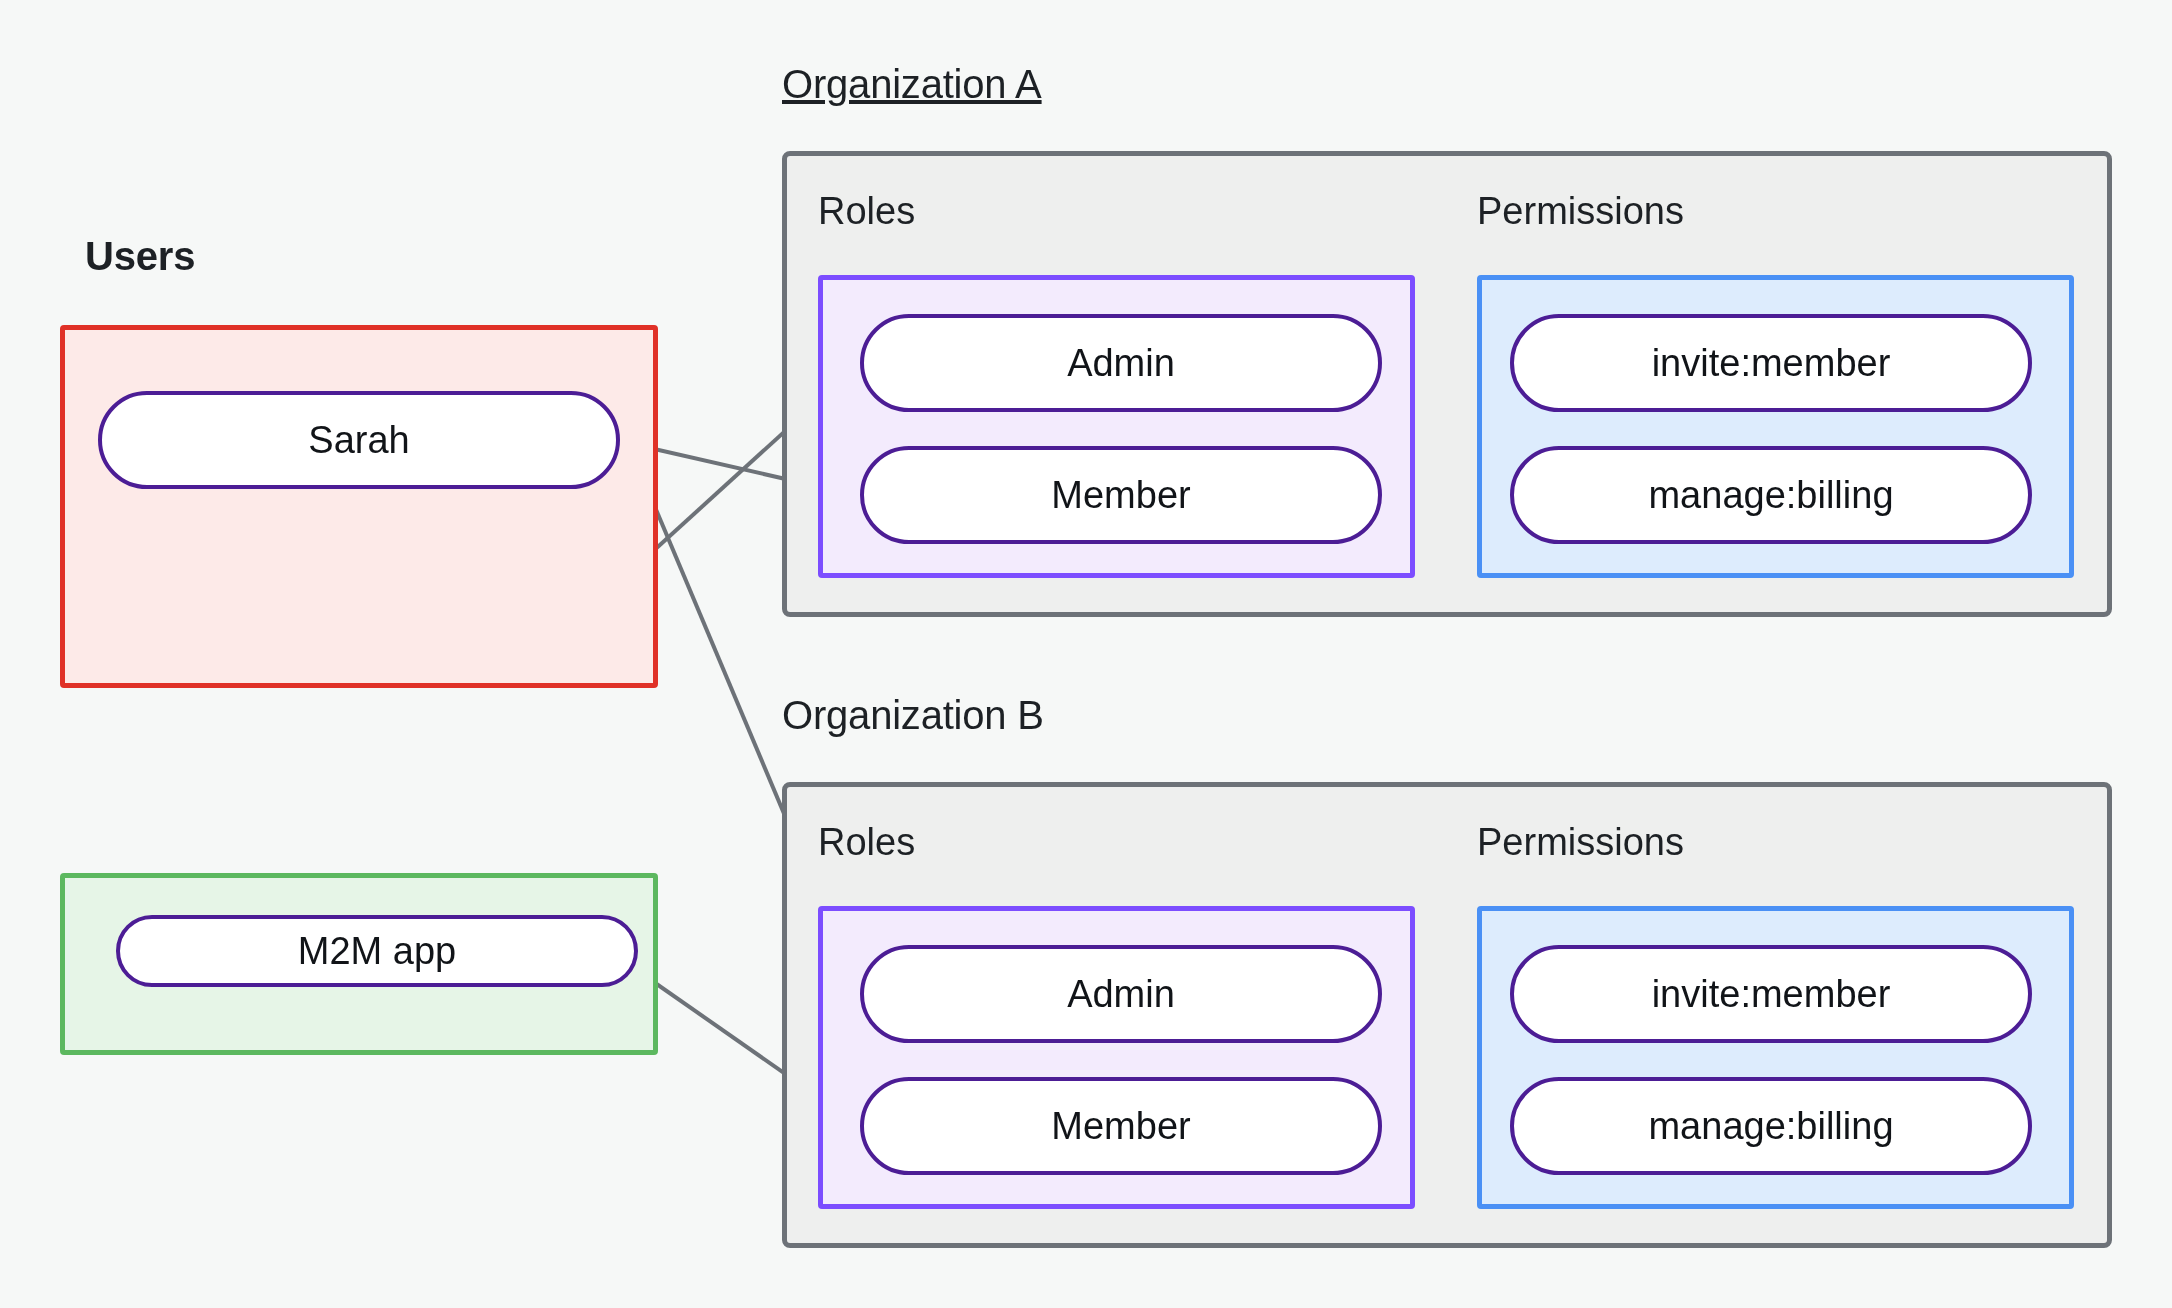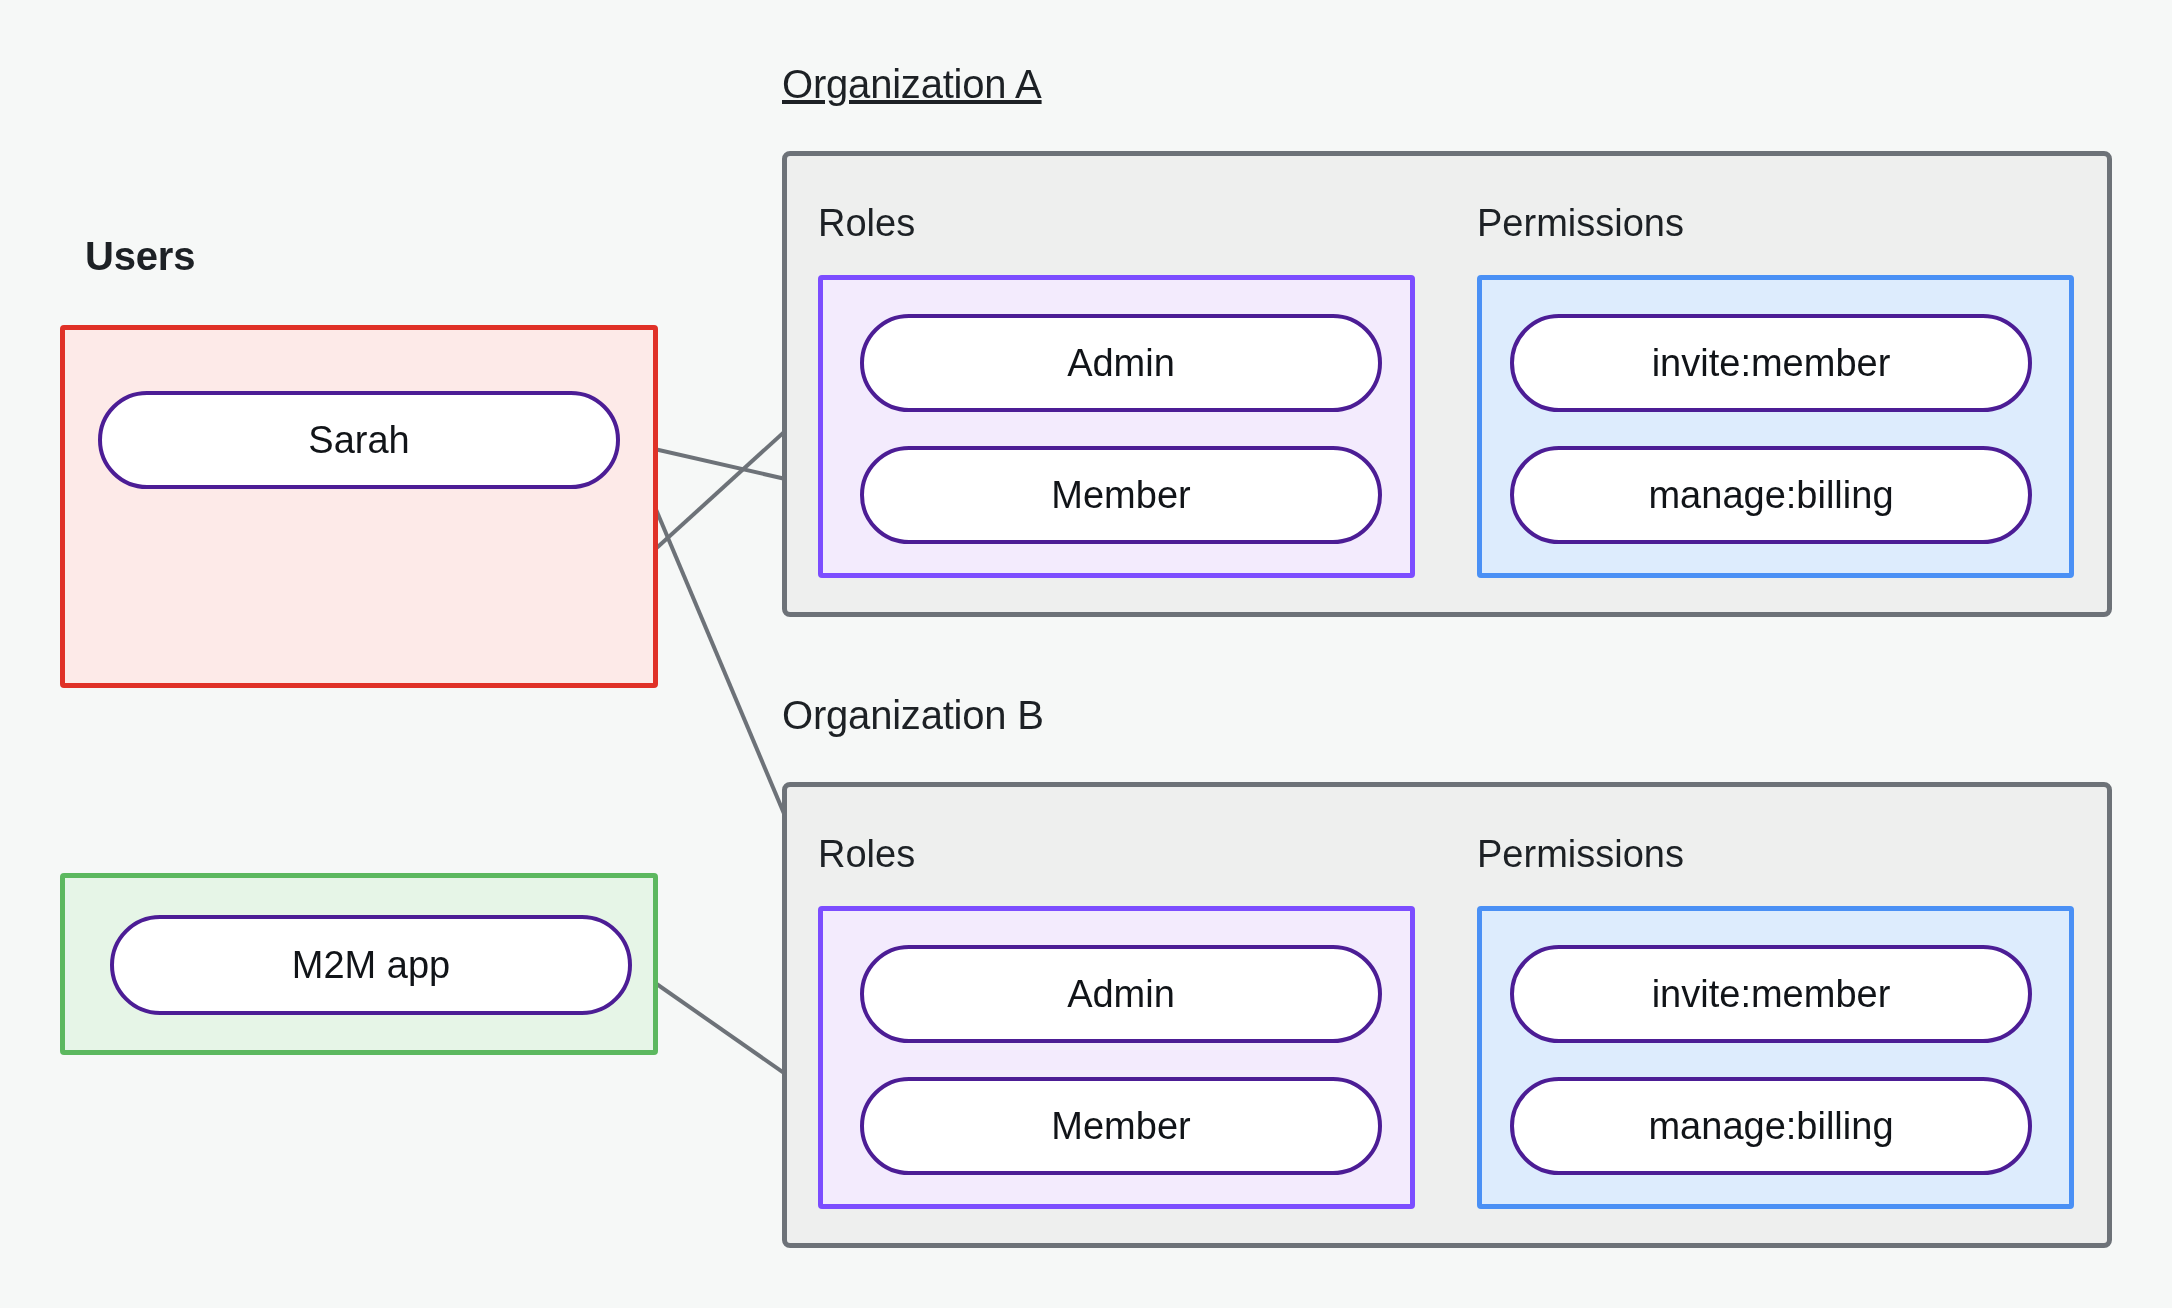--- a/index.html
+++ b/index.html
@@ -49,21 +49,20 @@
     white-space: nowrap;
     z-index: 3;
   }
   .section-label {
     position: absolute;
     font-size: 38px;
     font-weight: 400;
     color: #1d2125;
     white-space: nowrap;
     z-index: 3;
-    margin-top: 12px;
   }
 
   
   .box {
     position: absolute;
     box-sizing: border-box;
     z-index: 2;
   }
   .box-users {
     border: 5px solid #e03127;
@@ -152,21 +151,21 @@
   <div class="group-label" style="left:60px; top:234px;">Users</div>
 
   <div class="box box-users" style="left:60px; top:325px; width:598px; height:363px;"></div>
 
   <div class="pill" style="left:98px; top:391px; width:522px; height:98px;">Sarah</div>
 
 
 
   <div class="box box-m2m" style="left:60px; top:873px; width:598px; height:182px;"></div>
 
-  <div class="pill" style="left:110px; top:915px; width:522px; height:100px;">M2M app</div>
+  <div class="pill" style="left:116px; top:915px; width:522px; height:72px;">M2M app</div>
 
   <div class="org-label" style="left:782px; top:62px;text-decoration:underline;">Organization A</div>
 
   <div class="box box-org" style="left:782px; top:151px; width:1330px; height:466px;"></div>
 
   <div class="section-label" style="left:818px; top:190px;">Roles</div>
 
   <div class="section-label" style="left:1477px; top:190px;">Permissions</div>
 
   <div class="box box-roles" style="left:818px; top:275px; width:597px; height:303px;"></div>

